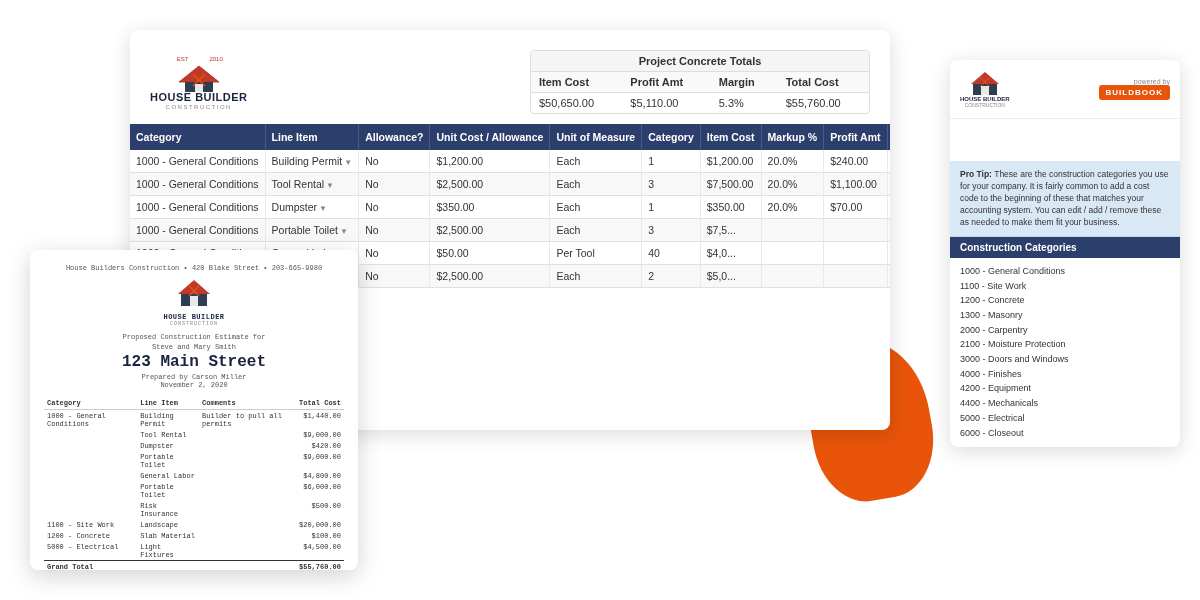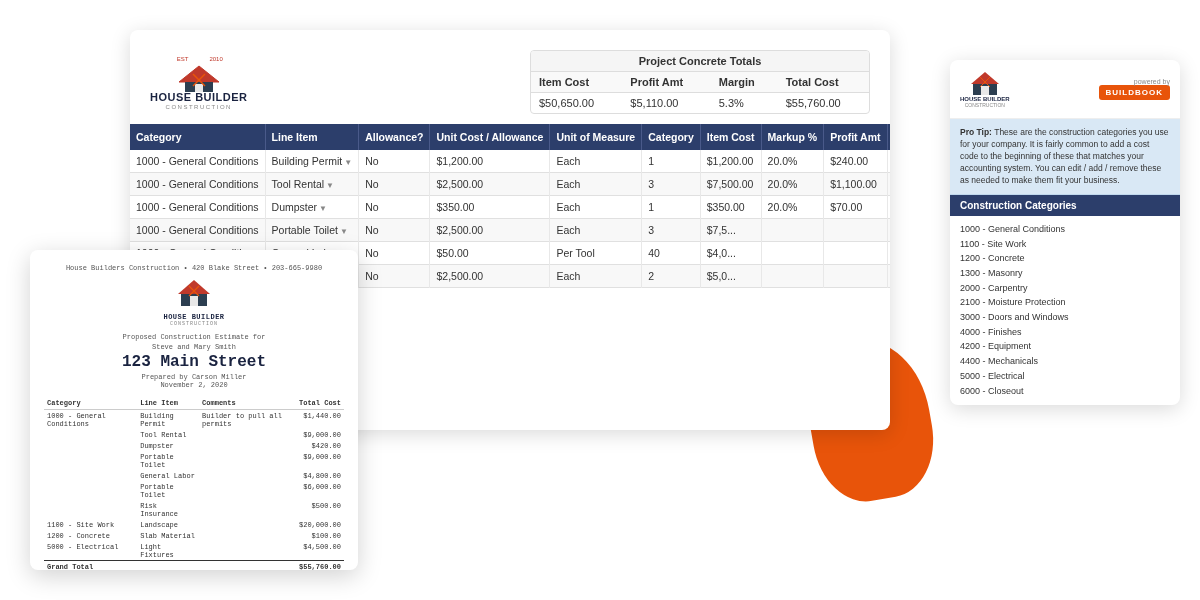--- a/index.html
+++ b/index.html
@@ -256,20 +256,21 @@
       font-weight: bold;
       padding: 3px 7px;
       border-radius: 3px;
       letter-spacing: 1px;
     }
 
     .pro-tip-box {
       background: #d9e8f5;
       padding: 8px 10px;
       border-bottom: 1px solid #c0d8ed;
+      margin-top: 42px;
     }
 
     .pro-tip-text {
       font-size: 8.5px;
       color: #333;
       line-height: 1.4;
     }
 
     .pro-tip-text strong {
       font-weight: bold;

